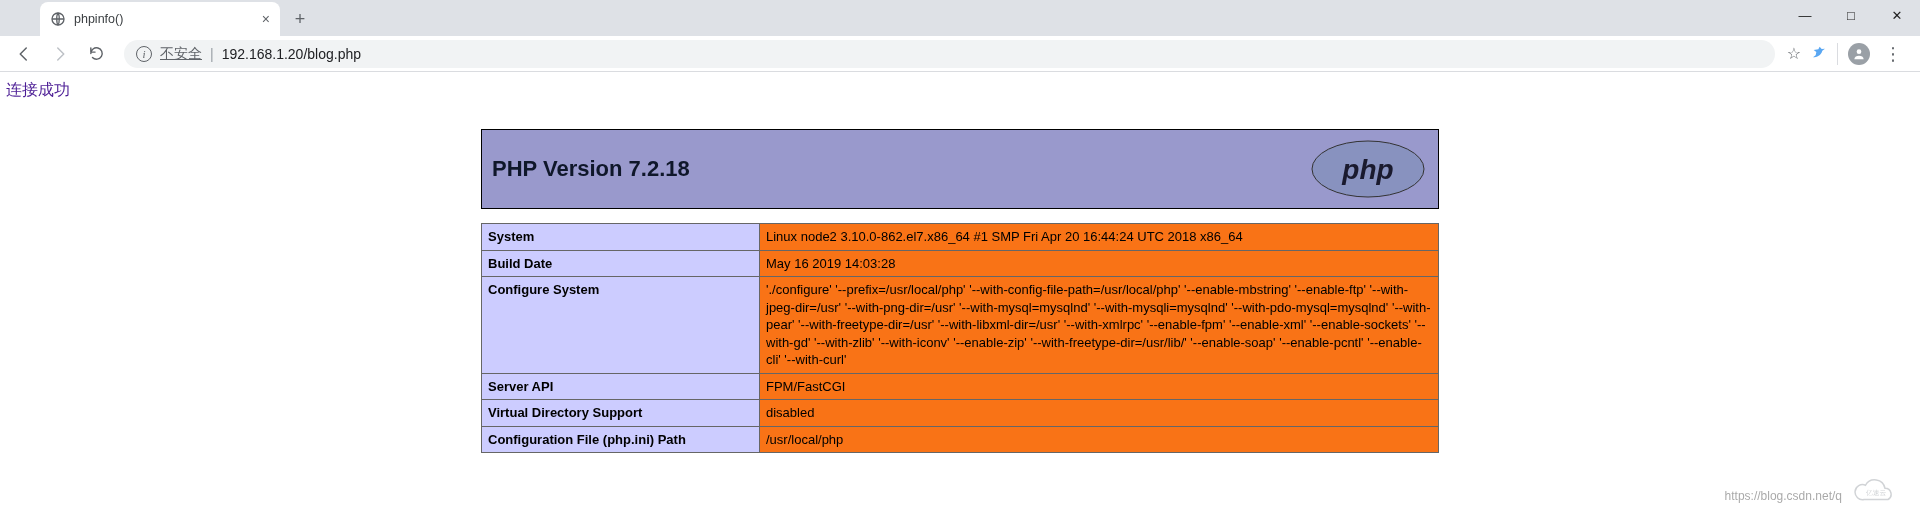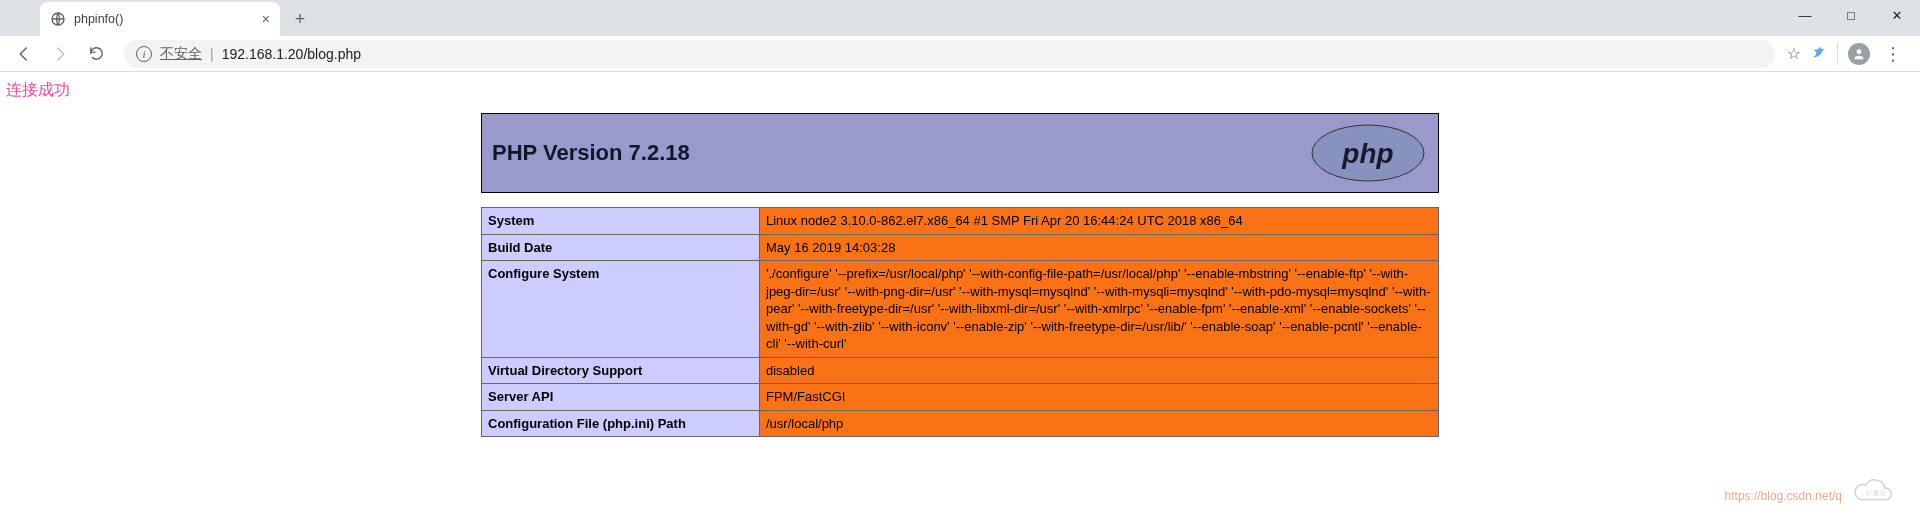--- a/index.html
+++ b/index.html
@@ -23,31 +23,31 @@
   .star { color: #5f6368; font-size: 16px; cursor: pointer; }
   .bird { color: #4f8ff7; font-size: 16px; cursor: pointer; }
   .divider { width: 1px; height: 22px; background: #dadce0; }
   .avatar { width: 22px; height: 22px; border-radius: 50%; background: #9aa0a6; display: flex; align-items: center; justify-content: center; }
   .avatar svg { fill: #fff; }
   .kebab { font-size: 18px; color: #5f6368; cursor: pointer; padding: 0 4px; }
   
   .page { position: relative; width: 100%; height: calc(519px - 72px); overflow: auto; }
   .page::-webkit-scrollbar { width: 16px; background: #f1f1f1; }
   .page::-webkit-scrollbar-thumb { background: #c1c1c1; }
-  .conn-msg { font-size: 16px; color: #ec4899; padding: 8px 6px 12px 6px; font-family: SimSun, "Microsoft YaHei", sans-serif; }
+  .conn-msg { font-size: 16px; color: #4c1d95; padding: 8px 6px 28px 6px; font-family: SimSun, "Microsoft YaHei", sans-serif; }
   .phpinfo-wrap { width: 958px; margin: 0 auto; }
   .php-header { background: #9999cc; border: 1px solid #000; padding: 6px 10px; display: flex; align-items: center; justify-content: space-between; height: 80px; }
   .php-header h1 { font-size: 22px; font-weight: 700; color: #0f172a; font-family: "Segoe UI", Arial, sans-serif; }
   .php-logo { width: 120px; height: 64px; }
   .php-table { width: 100%; border-collapse: collapse; margin-top: 14px; font-size: 13px; font-family: "Segoe UI", Arial, sans-serif; }
   .php-table td { border: 1px solid #666; padding: 4px 6px; vertical-align: top; line-height: 1.35; }
   .php-table td.k { background: #ccccff; font-weight: 700; width: 278px; color: #000; }
   .php-table td.v { background: #f97316; color: #000; }
   .watermark { position: absolute; right: 20px; bottom: 6px; display: flex; align-items: center; gap: 10px; opacity: 0.45; }
-  .watermark .txt { font-size: 12px; color: #c2410c; }
+  .watermark .txt { font-size: 12px; color: #404040; }
   .watermark .cloud { font-size: 28px; color: #9aa0a6; }
   .globe { width: 16px; height: 16px; }
 </style>
 </head>
 <body>
 
 <div class="chrome-top">
   <div class="tab-strip">
     <div class="tab">
       <svg class="globe" viewBox="0 0 24 24" fill="none" stroke="#5f6368" stroke-width="2">
@@ -125,26 +125,26 @@
           </tr>
           <tr>
             <td class="k">Build Date</td>
             <td class="v">May 16 2019 14:03:28</td>
           </tr>
           <tr>
             <td class="k">Configure System</td>
             <td class="v">'./configure' '--prefix=/usr/local/php' '--with-config-file-path=/usr/local/php' '--enable-mbstring' '--enable-ftp' '--with-jpeg-dir=/usr' '--with-png-dir=/usr' '--with-mysql=mysqlnd' '--with-mysqli=mysqlnd' '--with-pdo-mysql=mysqlnd' '--with-pear' '--with-freetype-dir=/usr' '--with-libxml-dir=/usr' '--with-xmlrpc' '--enable-fpm' '--enable-xml' '--enable-sockets' '--with-gd' '--with-zlib' '--with-iconv' '--enable-zip' '--with-freetype-dir=/usr/lib/' '--enable-soap' '--enable-pcntl' '--enable-cli' '--with-curl'</td>
           </tr>
           <tr>
+            <td class="k">Server API</td>
+            <td class="v">FPM/FastCGI</td>
+          </tr>
+          <tr>
             <td class="k">Virtual Directory Support</td>
             <td class="v">disabled</td>
-          </tr>
-          <tr>
-            <td class="k">Server API</td>
-            <td class="v">FPM/FastCGI</td>
           </tr>
           <tr>
             <td class="k">Configuration File (php.ini) Path</td>
             <td class="v">/usr/local/php</td>
           </tr>
         </tbody>
     </table>
   </div>
 
   <div class="watermark">

